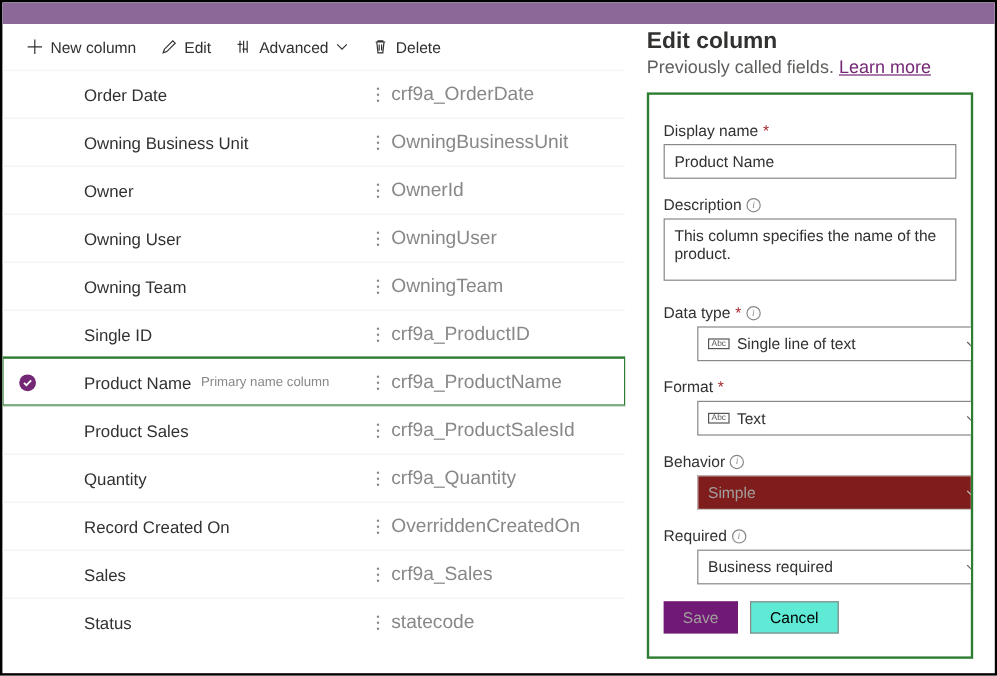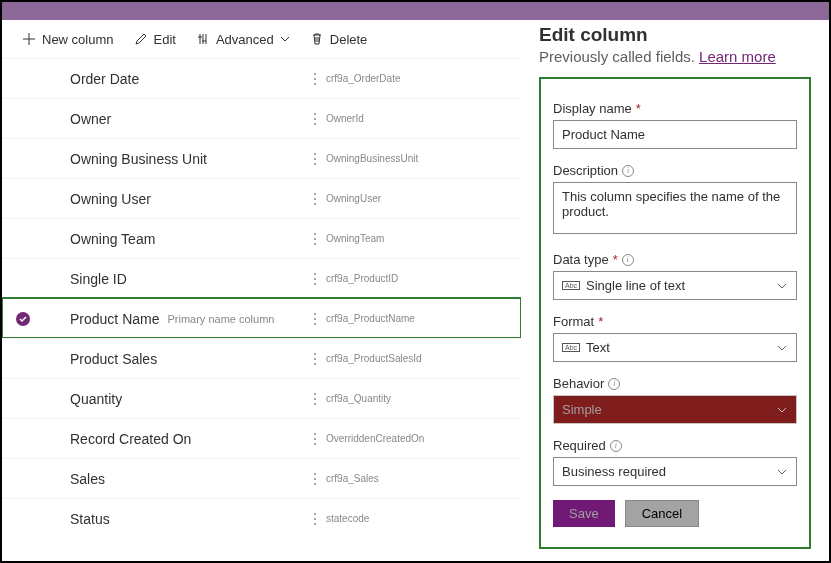--- a/index.html
+++ b/index.html
@@ -10,40 +10,40 @@
   .toolbar { display: flex; align-items: center; height: 38px; padding: 0 12px; gap: 4px; }
   .tbtn { display: flex; align-items: center; gap: 6px; padding: 6px 8px; font-size: 13px; color: #323130; cursor: pointer; }
   .tbtn svg { width: 14px; height: 14px; }
   .tbtn .chev { width: 10px; height: 10px; }
   .rows { flex: 1; overflow: hidden; }
   .row { display: flex; align-items: center; height: 40px; padding: 0 10px; border-top: 1px solid #f3f2f1; position: relative; }
   .row .check { width: 22px; display:flex; justify-content:center; }
   .row .name { width: 270px; font-size: 14px; color: #323130; padding-left: 36px; display:flex; align-items:center; gap:8px;}
   .row .badge { font-size: 11px; color: #888; }
   .row .dots { width: 22px; display:flex; justify-content:center; color:#888; }
-  .row .logical { font-size: 10px; color: #888; flex:1; }
+  .row .logical { font-size: 16px; color: #888; flex:1; }
   .row.selected { outline: 2px solid #2e7d32; outline-offset:-1px; background:#fff; }
   .row.selected .check svg { display:block; }
   .row .check svg { display:none; width:16px; height:16px; }
   .panel { flex: 1; padding: 4px 18px 12px 18px; display:flex; flex-direction:column; }
   .panel h2 { font-size: 19px; font-weight: 600; color:#323130; margin-bottom:2px; }
   .panel .sub { font-size: 15px; color:#605e5c; margin-bottom:12px; }
   .panel .sub a { color:#742774; text-decoration: underline; }
   .formwrap { border: 2px solid #2e7d32; padding: 22px 12px; flex:1; display:flex; flex-direction:column; gap:14px; overflow:hidden;}
   .field label { font-size: 13px; color:#323130; display:flex; align-items:center; gap:4px; margin-bottom:4px;}
   .req { color:#a4262c; }
   .info { width:12px; height:12px; border:1px solid #888; border-radius:50%; display:inline-flex; align-items:center; justify-content:center; font-size:8px; color:#888; font-style: italic; font-family: serif;}
   .field input, .field textarea, .field .select { width:100%; border:1px solid #8a8886; padding:6px 8px; font-size:13px; background:#fff; color:#323130; font-family:inherit; }
   .field textarea { height:52px; resize:none; }
-  .select { display:flex; align-items:center; gap:6px; justify-content:flex-start; position:relative; }
+  .select { display:flex; align-items:center; gap:6px; justify-content:flex-start; position:relative;margin-left:28px; }
   .select.disabled { background:#7f1d1d; border-color:#c8c6c4; color:#a19f9d; }
   .select .chev { margin-left:auto; width:12px; height:12px; }
   .abc { border:1px solid #555; font-size:7px; padding:0 2px; color:#555; background:#fff;}
   .btns { display:flex; gap:10px; margin-top:auto; }
-  .btn { padding:5px 16px; font-size:13px; border:1px solid #8a8886; background:#a3a3a3; cursor:pointer; }
+  .btn { padding:5px 16px; font-size:13px; border:1px solid #8a8886; background:#5eead4; cursor:pointer; }
   .btn.save { border:none; background: #701a75; color:#a19f9d; }
 </style>
 </head>
 <body>
 
 <div class="banner"></div>
 <div class="main">
   <div class="left">
     <div class="toolbar">
       <div class="tbtn">
@@ -82,41 +82,41 @@
             <svg width="4" height="14" viewBox="0 0 4 14">
               <circle cx="2" cy="2" r="1" fill="#888"></circle>
               <circle cx="2" cy="7" r="1" fill="#888"></circle>
               <circle cx="2" cy="12" r="1" fill="#888"></circle>
             </svg>
           </span>
           <span class="logical">crf9a_OrderDate</span>
         </div>
         <div class="row">
           <span class="check"></span>
+          <span class="name">Owning Business Unit</span>
+          <span class="dots">
+            <svg width="4" height="14" viewBox="0 0 4 14">
+              <circle cx="2" cy="2" r="1" fill="#888"></circle>
+              <circle cx="2" cy="7" r="1" fill="#888"></circle>
+              <circle cx="2" cy="12" r="1" fill="#888"></circle>
+            </svg>
+          </span>
+          <span class="logical">OwningBusinessUnit</span>
+        </div>
+        <div class="row">
+          <span class="check"></span>
           <span class="name">Owner</span>
           <span class="dots">
             <svg width="4" height="14" viewBox="0 0 4 14">
               <circle cx="2" cy="2" r="1" fill="#888"></circle>
               <circle cx="2" cy="7" r="1" fill="#888"></circle>
               <circle cx="2" cy="12" r="1" fill="#888"></circle>
             </svg>
           </span>
           <span class="logical">OwnerId</span>
-        </div>
-        <div class="row">
-          <span class="check"></span>
-          <span class="name">Owning Business Unit</span>
-          <span class="dots">
-            <svg width="4" height="14" viewBox="0 0 4 14">
-              <circle cx="2" cy="2" r="1" fill="#888"></circle>
-              <circle cx="2" cy="7" r="1" fill="#888"></circle>
-              <circle cx="2" cy="12" r="1" fill="#888"></circle>
-            </svg>
-          </span>
-          <span class="logical">OwningBusinessUnit</span>
         </div>
         <div class="row">
           <span class="check"></span>
           <span class="name">Owning User</span>
           <span class="dots">
             <svg width="4" height="14" viewBox="0 0 4 14">
               <circle cx="2" cy="2" r="1" fill="#888"></circle>
               <circle cx="2" cy="7" r="1" fill="#888"></circle>
               <circle cx="2" cy="12" r="1" fill="#888"></circle>
             </svg>

